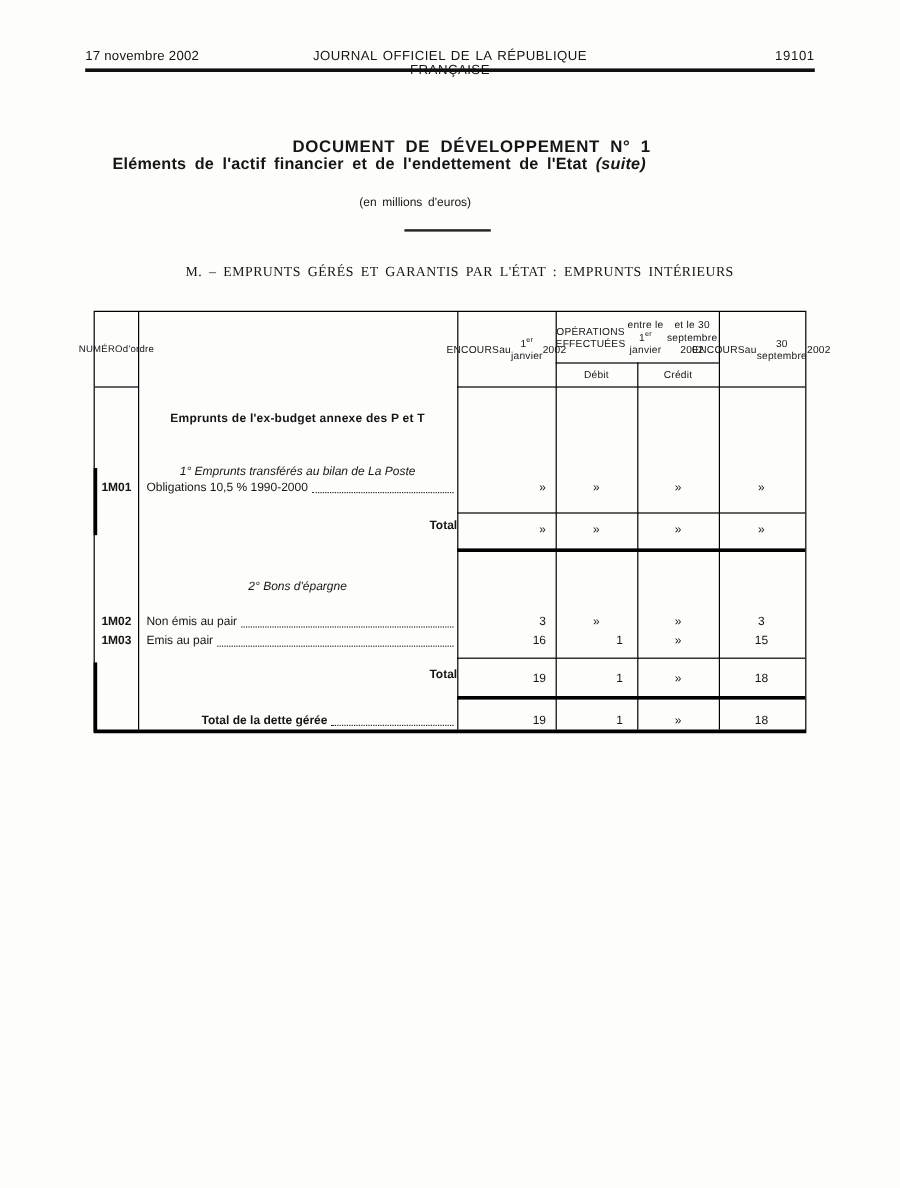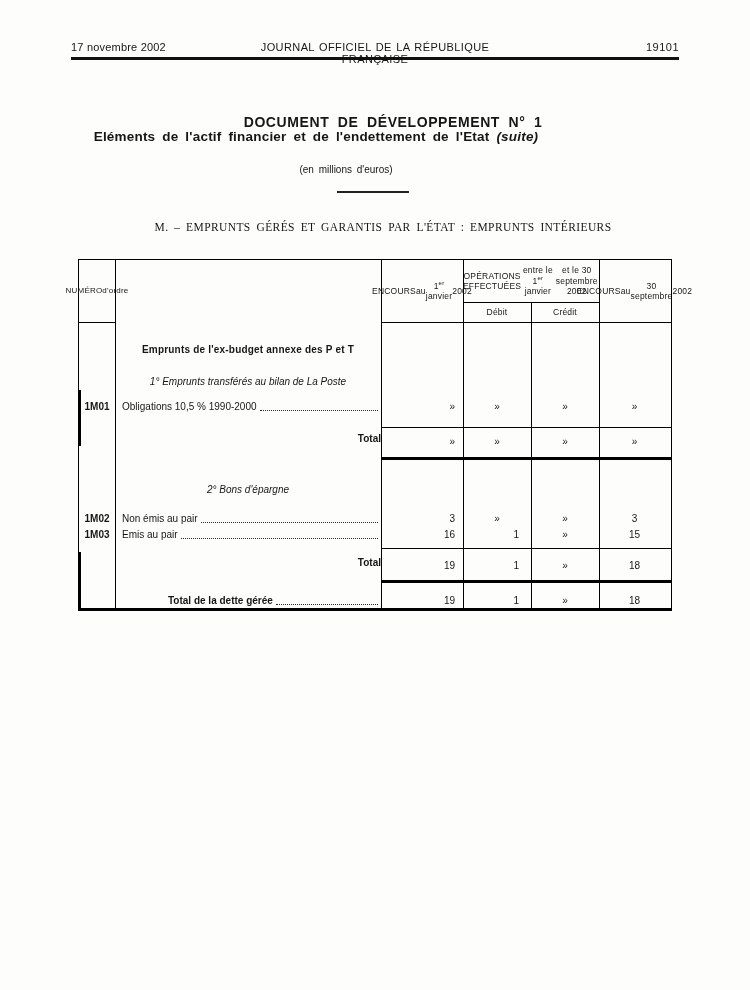--- a/index.html
+++ b/index.html
@@ -135,21 +135,21 @@
   </div>
 
   <div class="hcell" id="hdr-enc2">
     <span>ENCOURS</span>
     <span>au</span>
     <span>30 septembre</span>
     <span>2002</span>
   </div>
 
   <div class="grouphead b" style="top:84px;">Emprunts de l'ex-budget annexe des P et T</div>
-  <div class="grouphead i" style="top:116px;">1° Emprunts transférés au bilan de La Poste</div>
+  <div class="grouphead i" style="top:128px;">1° Emprunts transférés au bilan de La Poste</div>
 
   <div class="row" style="top:140px;">
     <div class="c1">1M01</div>
     <div class="c2">
       <span>Obligations 10,5 % 1990-2000</span>
       <span class="leader"></span>
     </div>
     <div class="c3">»</div>
     <div class="c4 ac">»</div>
     <div class="c5">»</div>

